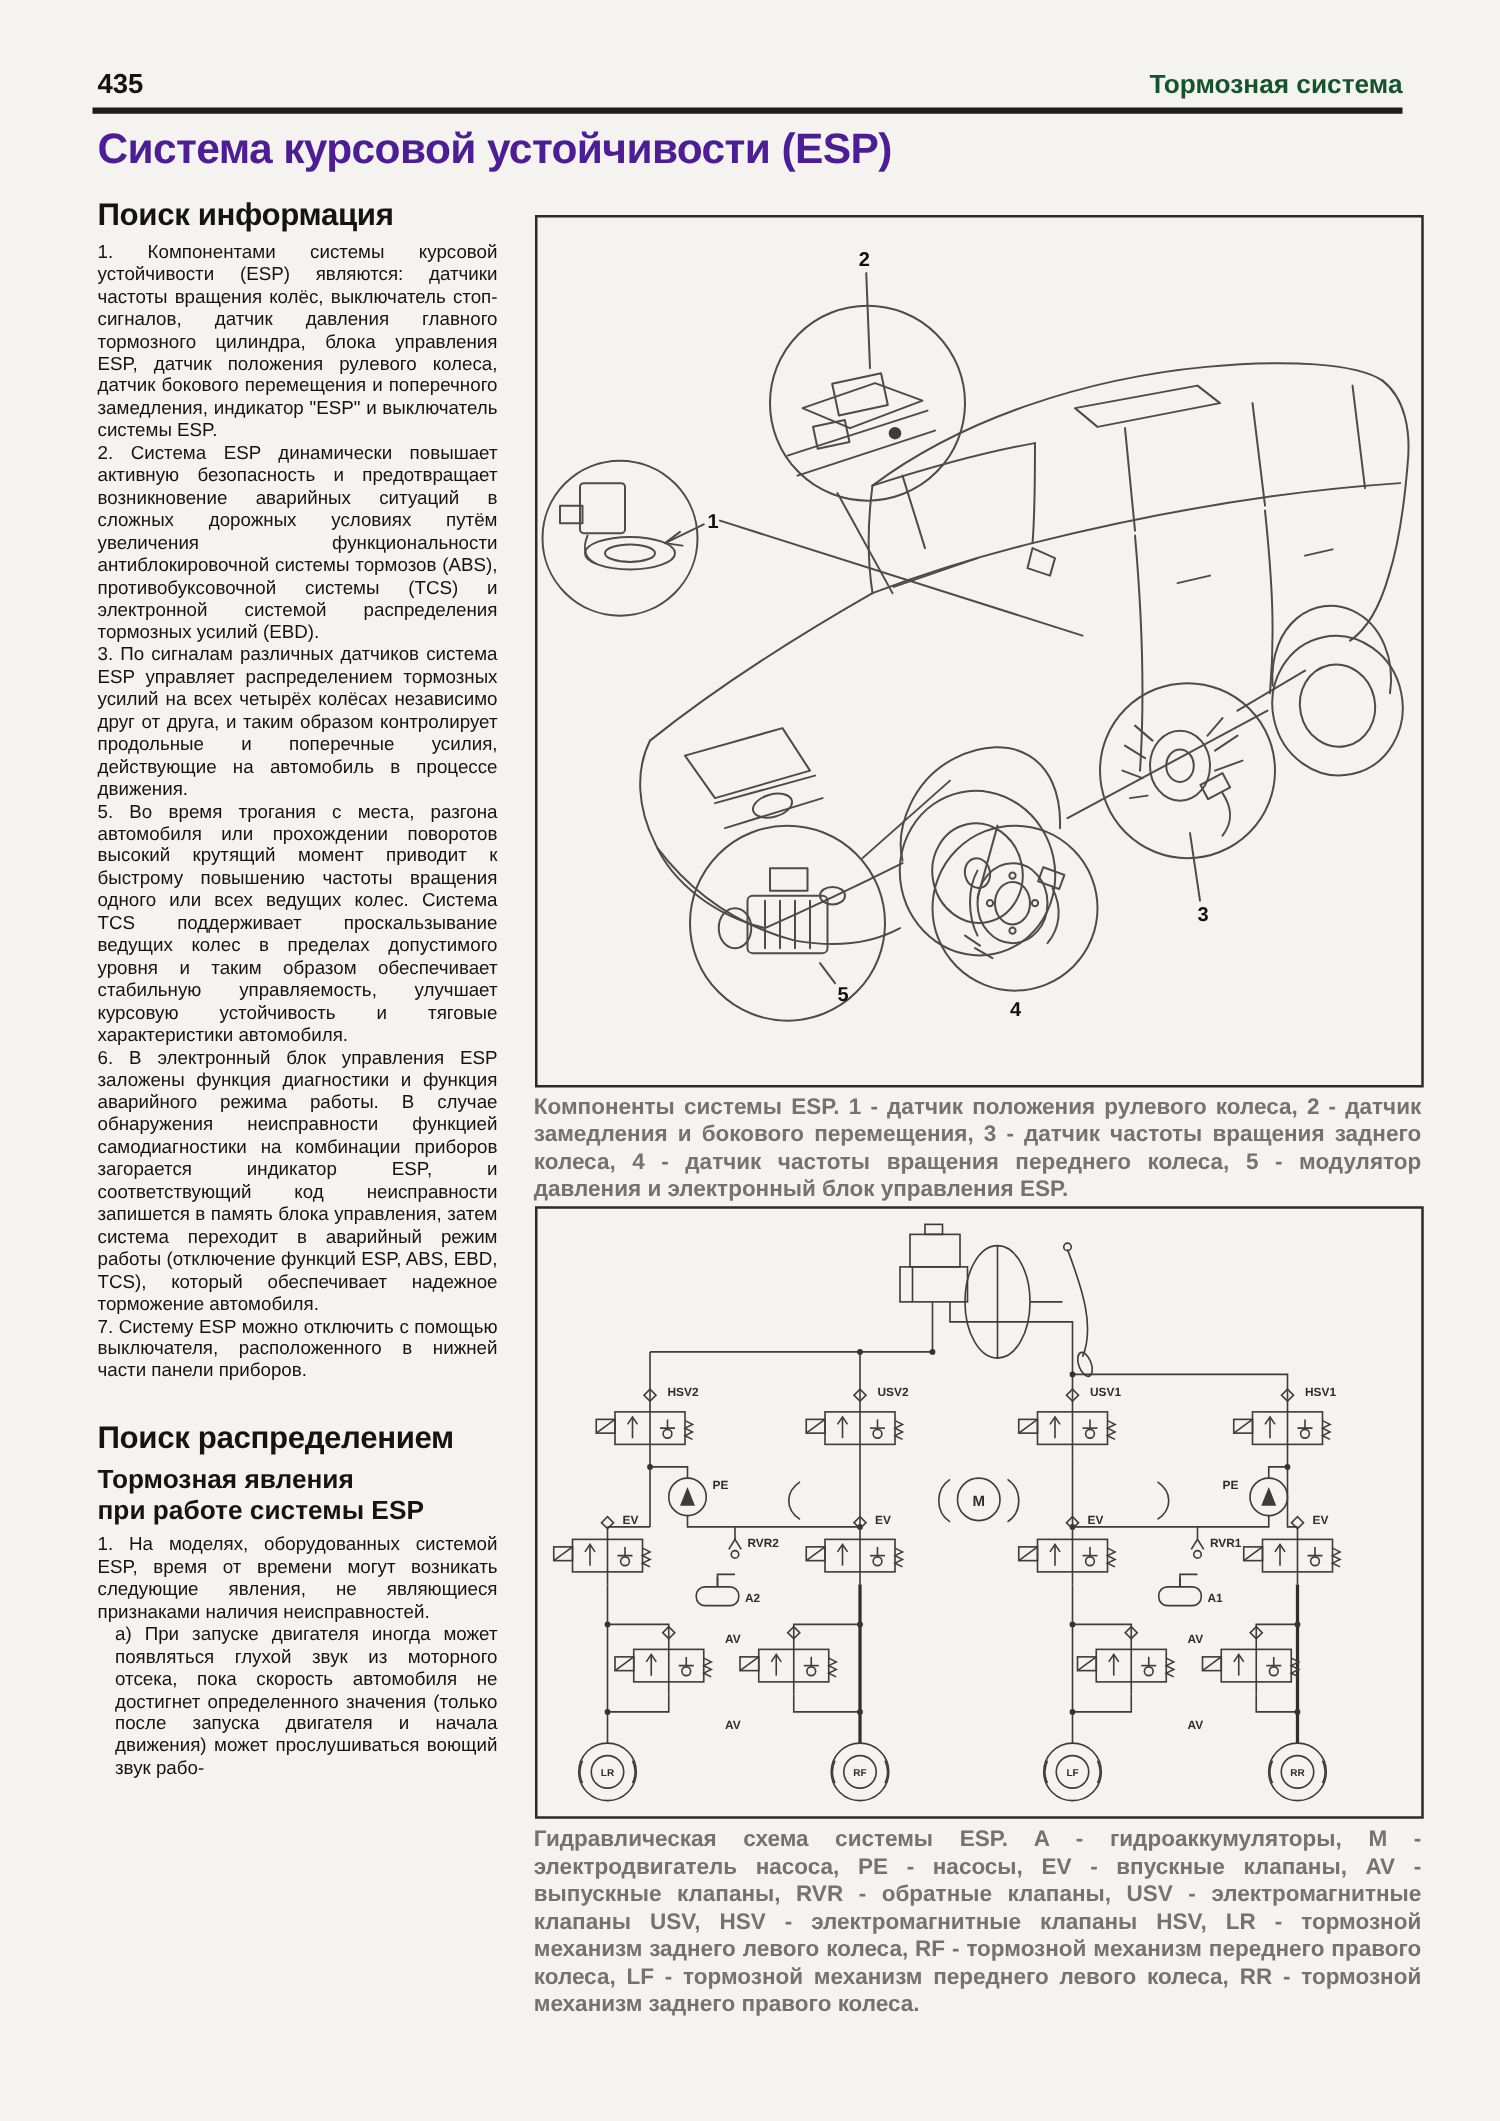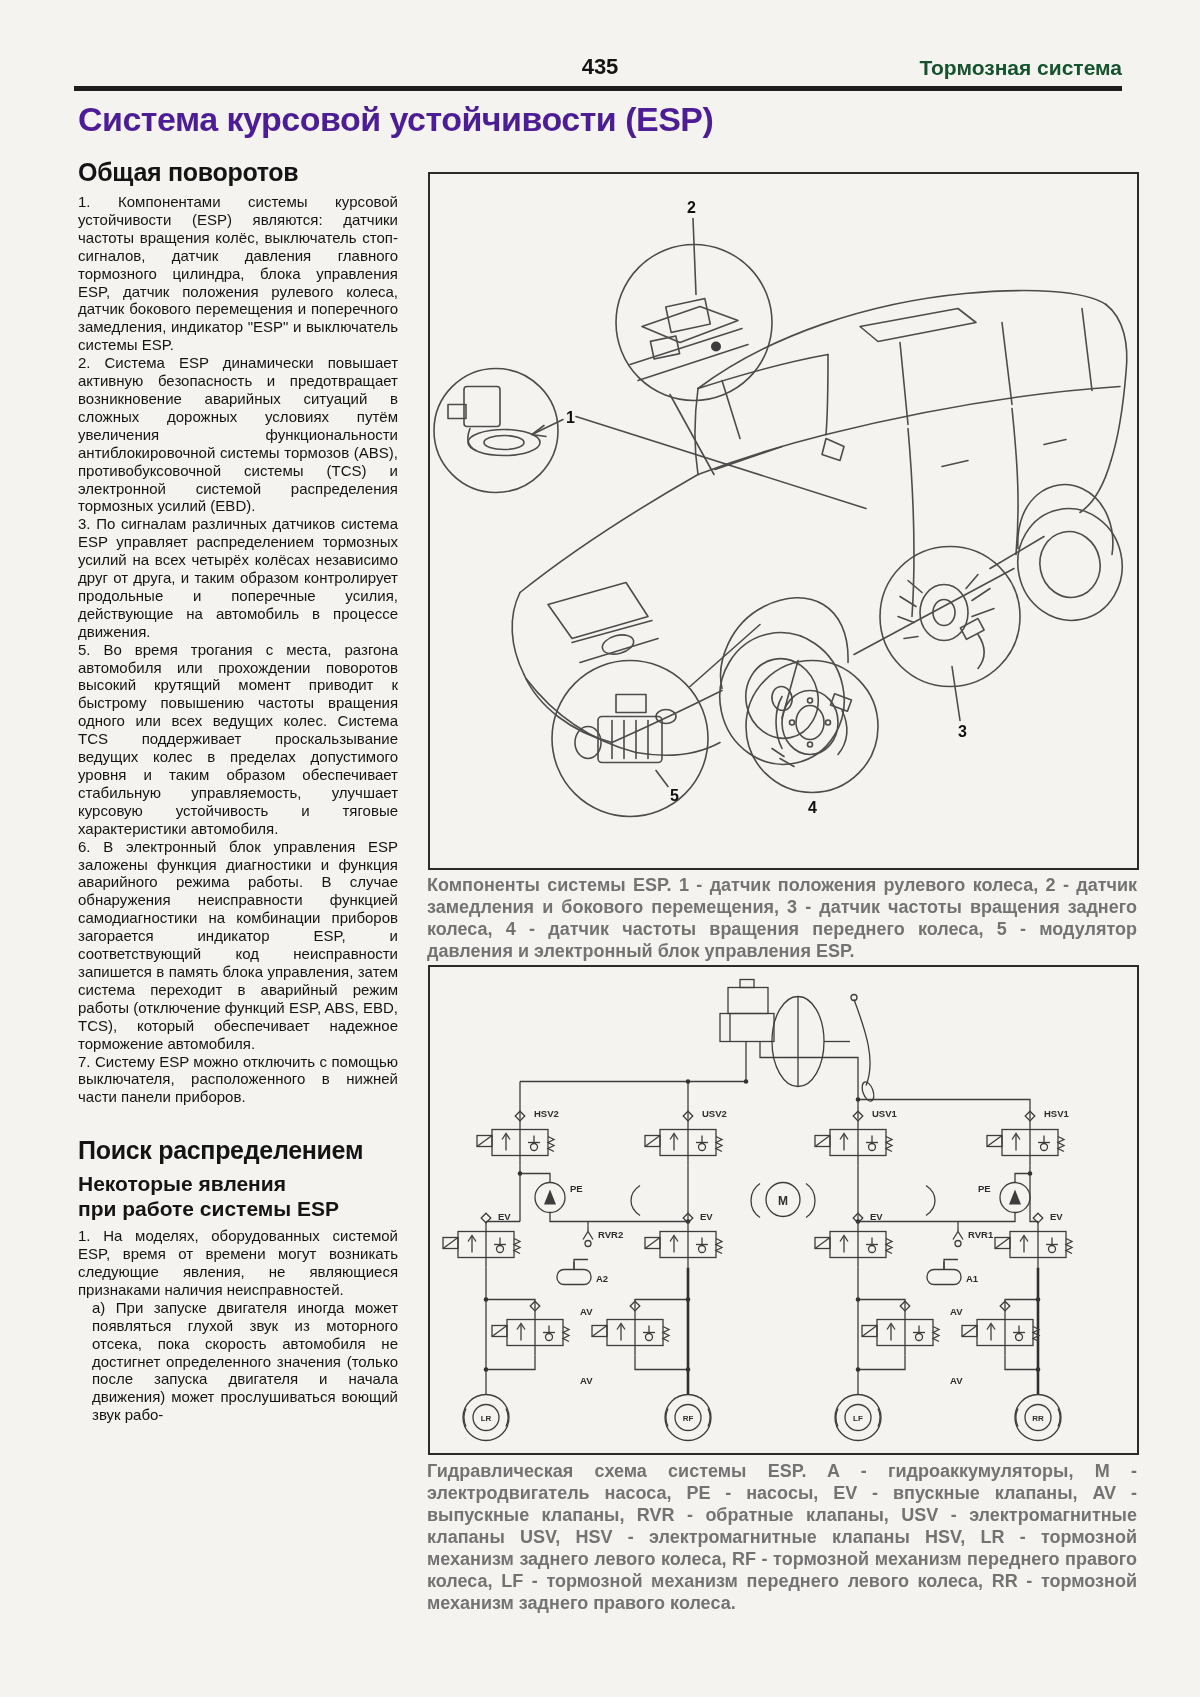--- a/index.html
+++ b/index.html
@@ -6,21 +6,21 @@
   body{
     width:1200px;height:1697px;position:relative;
     background:#f4f3f0;
     font-family:"Liberation Sans", sans-serif;
     color:#141414;
     -webkit-font-smoothing:antialiased;
   }
   .abs{position:absolute;}
   
   .hdr-title{top:56px;left:78px;width:1044px;text-align:right;font-size:21px;font-weight:bold;color:#14532d;}
-  .hdr-num{top:54px;left:78px;width:1044px;text-align:center;font-size:22px;font-weight:bold;}
+  .hdr-num{top:54px;left:78px;width:1044px;text-align:left;font-size:22px;font-weight:bold;}
   .hdr-rule{top:86px;left:74px;width:1048px;height:5px;background:#1d1d1d;}
   
   .doc-title{top:100px;left:78px;width:1000px;font-size:34px;font-weight:bold;letter-spacing:-0.5px;color:#4c1d95;}
   
   .col{top:158px;left:78px;width:320px;font-size:15px;line-height:17.9px;text-align:justify;}
   .col h2{font-size:25px;line-height:28px;margin:0 0 7px 0;letter-spacing:-0.3px;}
   .col h3{font-size:21px;line-height:25px;margin:0;}
   .col p{margin:0;}
   .col .sect2{margin-top:30px;}
   .col .sub{margin:4px 0 6px 0;}
@@ -46,32 +46,32 @@
 </head>
 <body>
 
 <div class="abs hdr-title">Тормозная система</div>
 <div class="abs hdr-num">435</div>
 <div class="abs hdr-rule"></div>
 
 <div class="abs doc-title">Система курсовой устойчивости (ESP)</div>
 
 <div class="abs col">
-  <h2>Общая поворотов</h2>
+  <h2>Поиск информация</h2>
   <p>1. Компонентами системы курсовой устойчивости (ESP) являются: датчики частоты вращения колёс, выключатель стоп-сигналов, датчик давления главного тормозного цилиндра, блока управления ESP, датчик положения рулевого колеса, датчик бокового перемещения и поперечного замедления, индикатор "ESP" и выключатель системы ESP.</p>
   <p>2. Система ESP динамически повышает активную безопасность и предотвращает возникновение аварийных ситуаций в сложных дорожных условиях путём увеличения функциональности антиблокировочной системы тормозов (ABS), противобуксовочной системы (TCS) и электронной системой распределения тормозных усилий (EBD).</p>
   <p>3. По сигналам различных датчиков система ESP управляет распределением тормозных усилий на всех четырёх колёсах независимо друг от друга, и таким образом контролирует продольные и поперечные усилия, действующие на автомобиль в процессе движения.</p>
   <p>5. Во время трогания с места, разгона автомобиля или прохождении поворотов высокий крутящий момент приводит к быстрому повышению частоты вращения одного или всех ведущих колес. Система TCS поддерживает проскальзывание ведущих колес в пределах допустимого уровня и таким образом обеспечивает стабильную управляемость, улучшает курсовую устойчивость и тяговые характеристики автомобиля.</p>
   <p>6. В электронный блок управления ESP заложены функция диагностики и функция аварийного режима работы. В случае обнаружения неисправности функцией самодиагностики на комбинации приборов загорается индикатор ESP, и соответствующий код неисправности запишется в память блока управления, затем система переходит в аварийный режим работы (отключение функций ESP, ABS, EBD, TCS), который обеспечивает надежное торможение автомобиля.</p>
   <p>7. Систему ESP можно отключить с помощью выключателя, расположенного в нижней части панели приборов.</p>
 
   <div class="sect2">
     <h2>Поиск распределением</h2>
     <div class="sub">
-      <h3>Некоторые явления</h3>
+      <h3>Тормозная явления</h3>
       <h3>при работе системы ESP</h3>
     </div>
     <p>1. На моделях, оборудованных системой ESP, время от времени могут возникать следующие явления, не являющиеся признаками наличия неисправностей.</p>
     <p class="inset">а) При запуске двигателя иногда может появляться глухой звук из моторного отсека, пока скорость автомобиля не достигнет определенного значения (только после запуска двигателя и начала движения) может прослушиваться воющий звук рабо-</p>
   </div>
 </div>
 
 <div class="abs figbox fig1">
 <svg viewBox="0 0 707 689">
 

